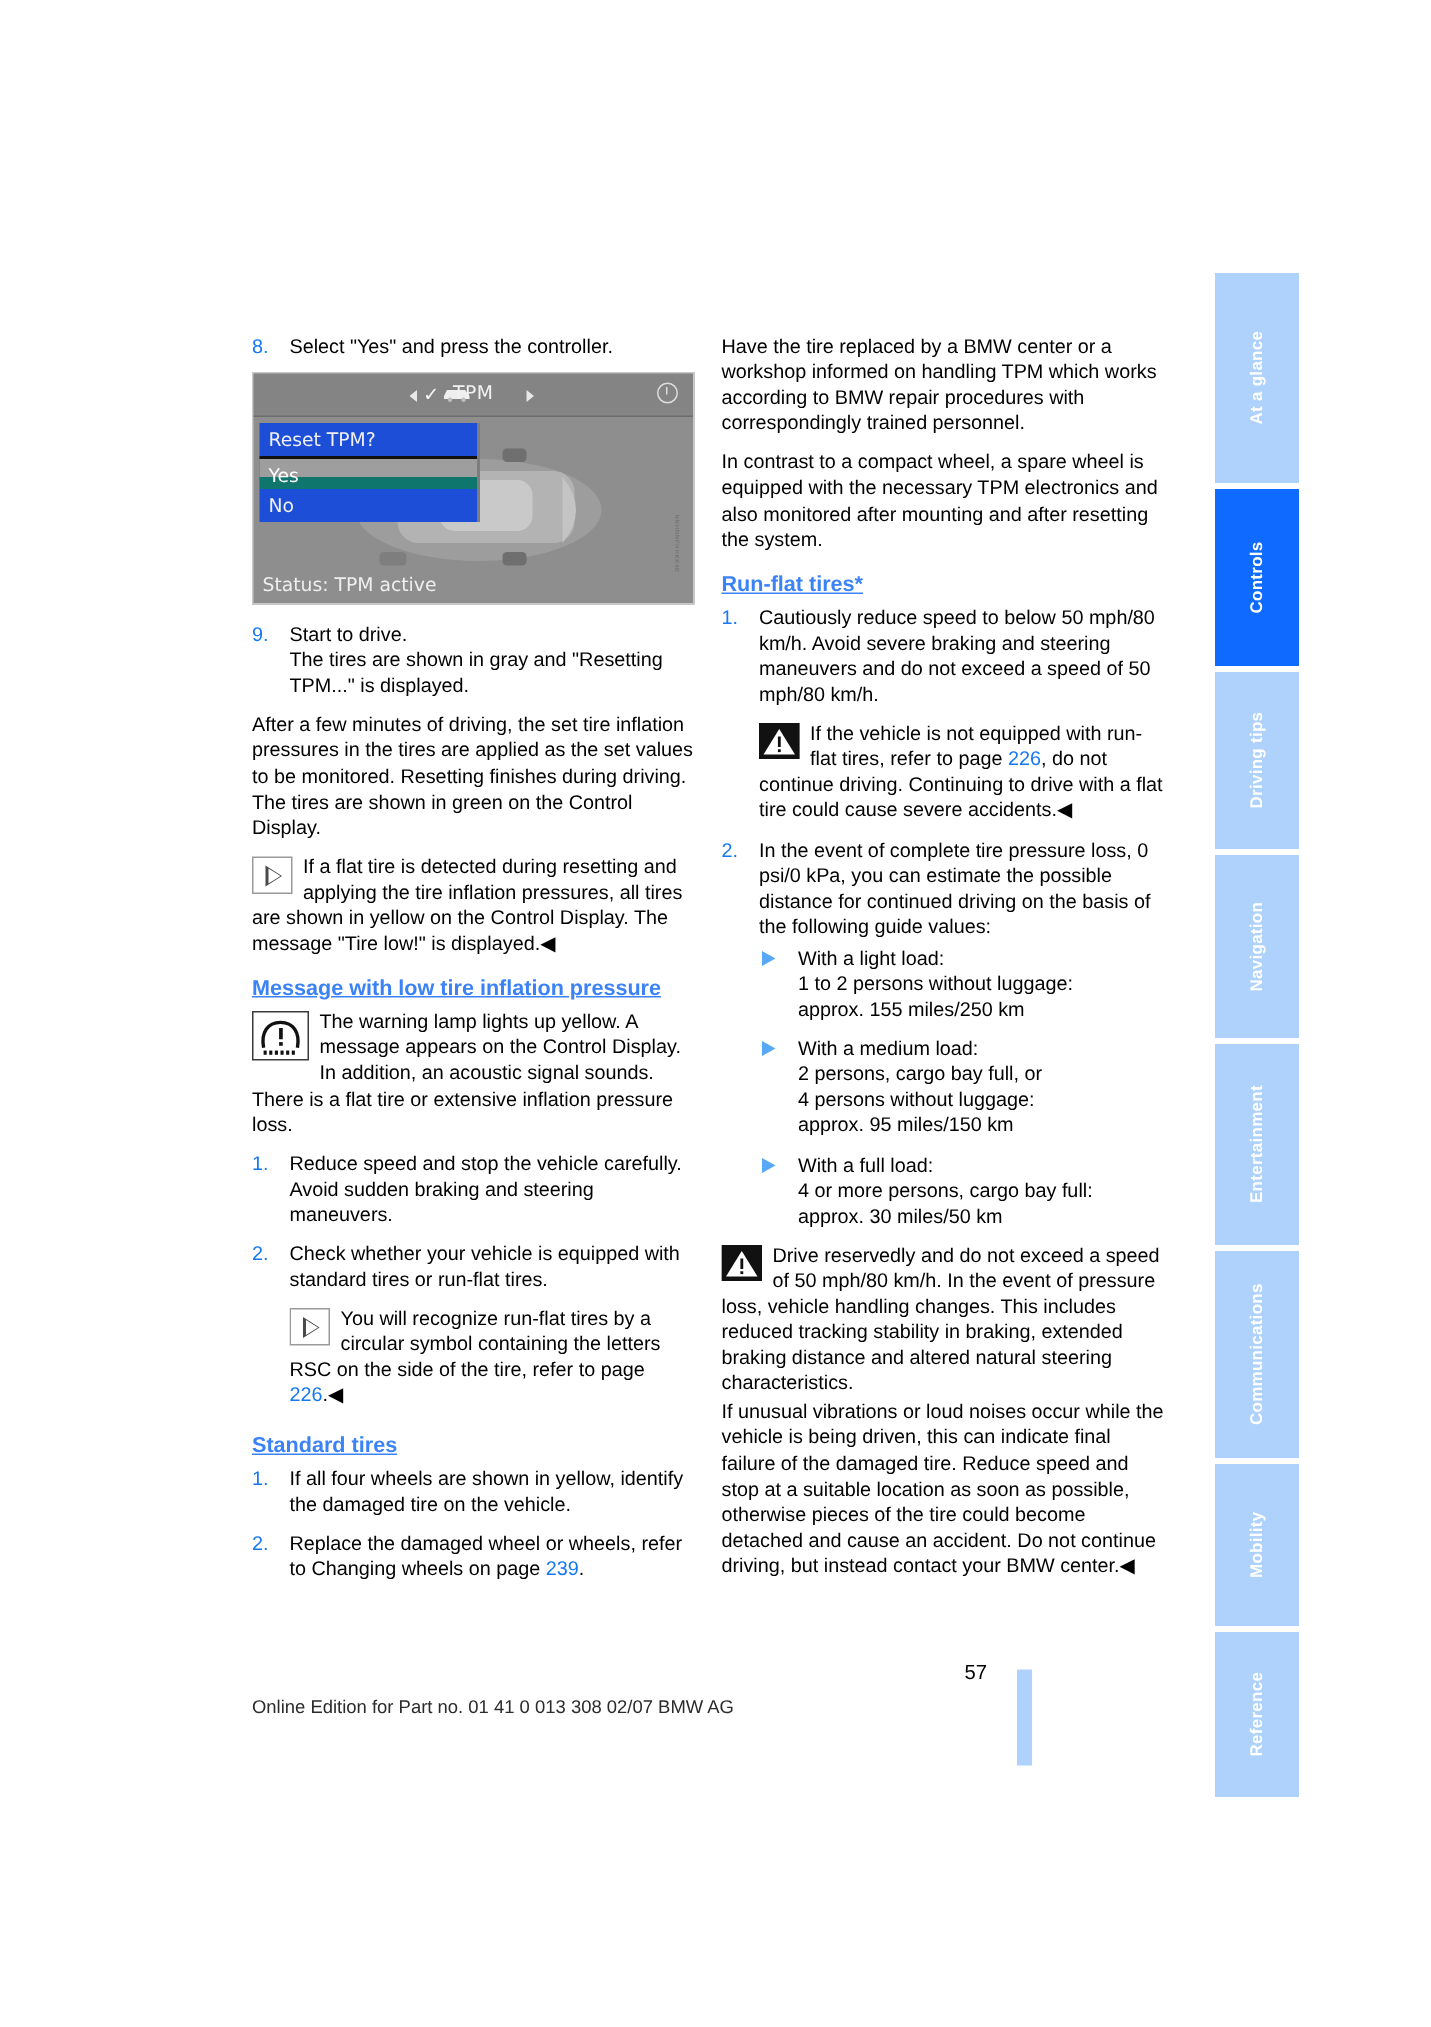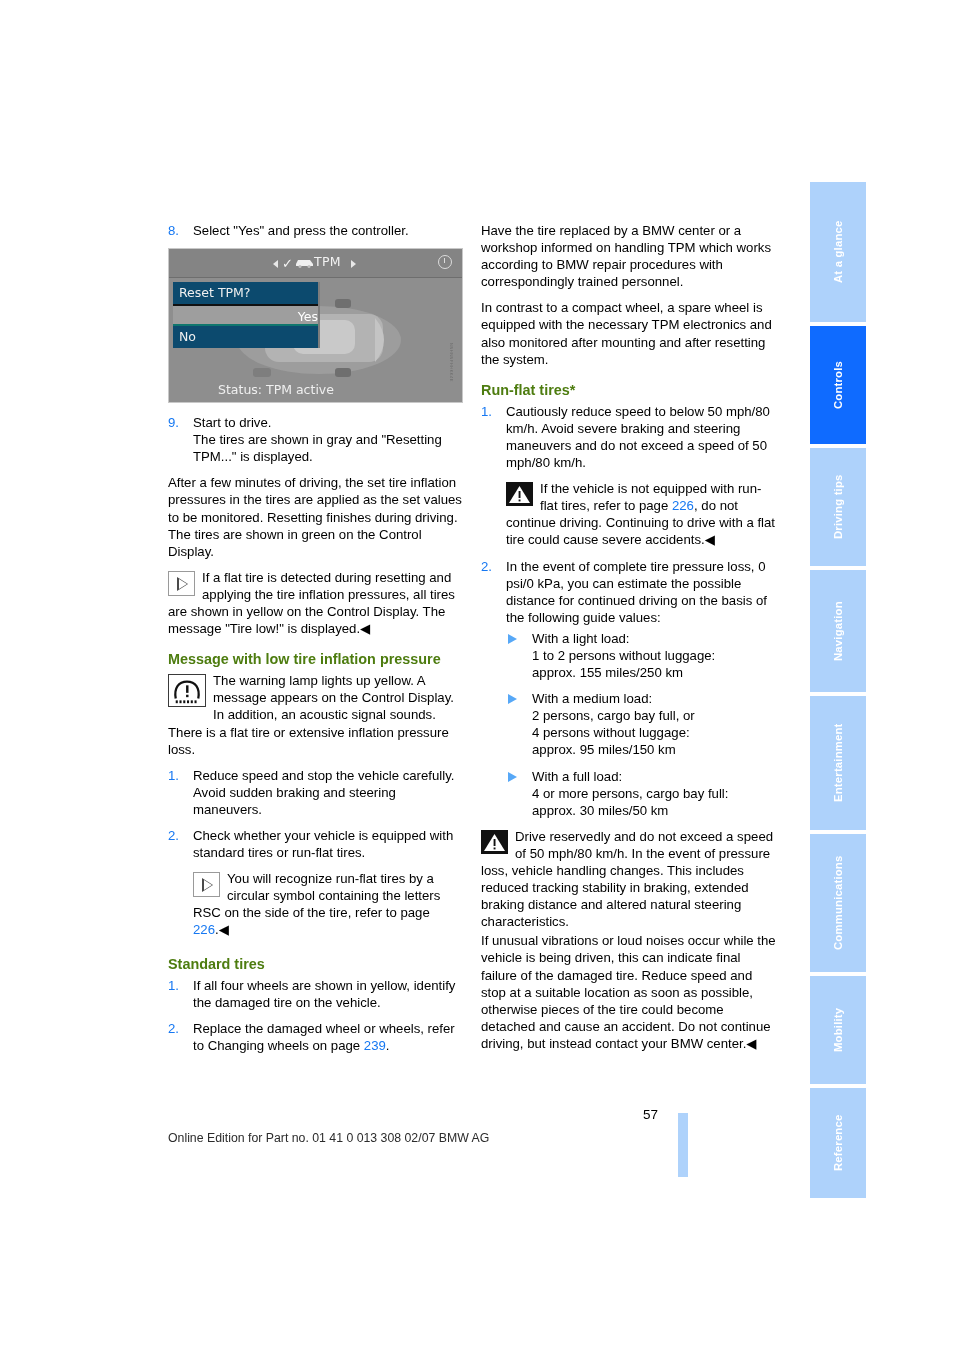--- a/index.html
+++ b/index.html
@@ -28,25 +28,26 @@
     width: 295px;
     font-size: 13.2px;
     line-height: 17.1px;
   }
   .col-left  { left: 168px; }
   .col-right { left: 481px; }
 
   p { margin: 0 0 9px 0; }
 
   .h2 {
-    color: #4d7c0f;
+    color: #3b82f6;
     font-weight: bold;
     font-size: 14.4px;
     line-height: 18px;
     margin: 13px 0 4px 0;
+    text-decoration: underline;
   }
   .h2.tight { margin-top: 16px; }
 
   .link { color: #1678f2; }
 
   
   ol.steps {
     list-style: none;
     margin: 0 0 0 0;
     padding: 0;
@@ -143,21 +144,21 @@
     overflow: hidden;
     font-family: "DejaVu Sans", sans-serif;
   }
   .fig-topbar {
     position: absolute; left: 0; top: 0;
     width: 100%; height: 29px;
     background: #848484;
     border-bottom: 1px solid #6e6e6e;
   }
   .fig-title {
-    position: absolute; left: 12px; top: 4px;
+    position: absolute; left: 0; top: 4px;
     width: 100%; text-align: center;
     color: #f2f2f2; font-size: 12.5px; letter-spacing: .3px;
   }
   .fig-arrow-l, .fig-arrow-r {
     position: absolute; top: 11px;
     width: 0; height: 0;
     border-top: 4px solid transparent;
     border-bottom: 4px solid transparent;
   }
   .fig-arrow-l { left: 104px; border-right: 5px solid #e8e8e8; }
@@ -182,43 +183,41 @@
   .fig-body { position: absolute; left: 0; top: 29px; right: 0; bottom: 0; }
   .fig-car {
     position: absolute;
     left: 38px; top: 6px;
     width: 218px; height: 104px;
   }
   .fig-menu {
     position: absolute;
     left: 4px; top: 4px;
     width: 147px;
-    background: #0c4a6e;
+    background: #1d4ed8;
     border-right: 2px solid #7d7d7d;
   }
   .fig-menu .mi {
     height: 22px; line-height: 21px;
     padding-left: 6px;
     color: #f0f0f0;
     font-size: 12.5px;
     white-space: nowrap;
   }
   .fig-menu .mi.sel {
     background: #9e9e9e;
     border-top: 2px solid #111;
-    border-bottom: 2px solid #0f766e;
+    border-bottom: 8px solid #0f766e;
     color: #fff;
-    text-align: right;
   }
   .fig-status {
     position: absolute;
     left: 6px; bottom: 4px;
     color: #efefef;
     font-size: 12.5px;
-    margin-left: 43px;
   }
   .fig-code {
     position: absolute;
     right: 2px; top: 94px;
     font-size: 4px;
     color: #6d6d6d;
     writing-mode: vertical-rl;
     letter-spacing: .5px;
     font-family: "Liberation Sans", sans-serif;
   }

